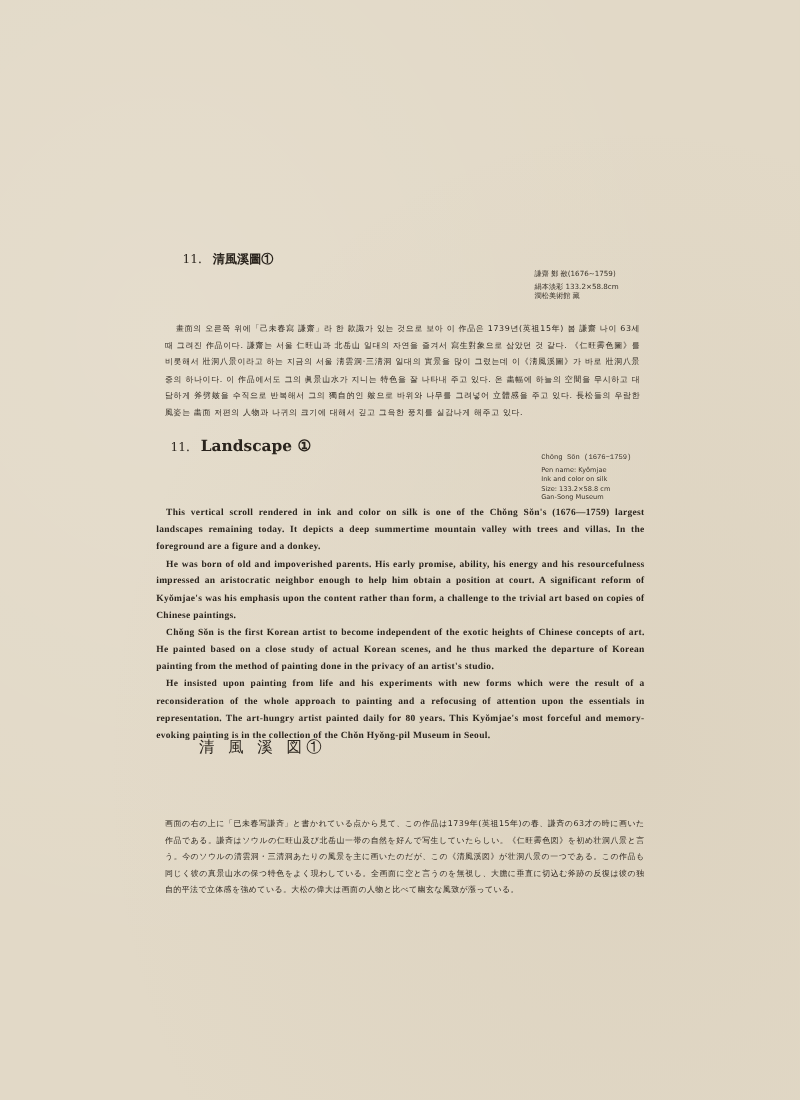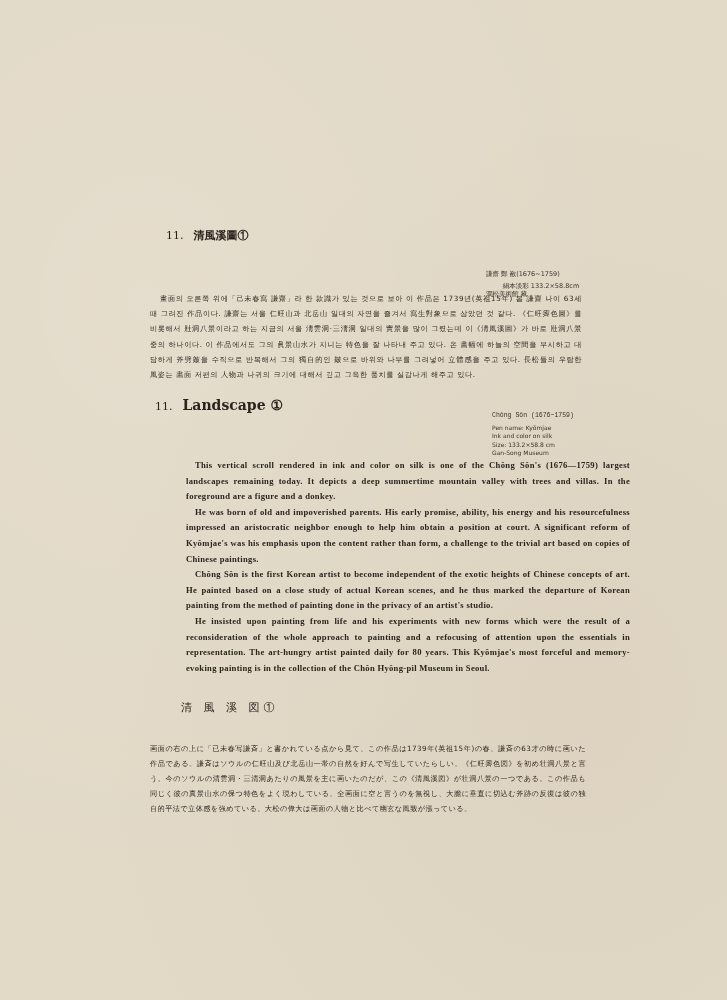--- a/index.html
+++ b/index.html
@@ -11,33 +11,33 @@
       radial-gradient(ellipse at 80% 70%, rgba(160,140,110,0.08), transparent 60%);
     color:#2a241d;
     font-family:"DejaVu Serif", serif;
   }
   .abs { position:absolute; }
   .sec-title { font-weight:bold; color:#2a241d; }
   .num { font-weight:normal; margin-right:10px; }
   .meta { font-family:"DejaVu Sans", sans-serif; font-size:6.5px; line-height:10px; color:#3a332a; }
   .meta-en { font-family:"DejaVu Sans", sans-serif; font-size:6px; line-height:8.5px; color:#3a332a; }
   .para-ko { font-family:"DejaVu Sans", sans-serif; font-size:7.2px; line-height:15.2px; color:#2f2820; text-align:justify; letter-spacing:0.6px; }
-  .para-en { font-family:"Liberation Serif", serif; font-size:8.6px; line-height:15.6px; color:#2a241d; text-align:justify; font-weight:bold; letter-spacing:0.3px;margin-left:44px; }
+  .para-en { font-family:"Liberation Serif", serif; font-size:8.6px; line-height:15.6px; color:#2a241d; text-align:justify; font-weight:bold; letter-spacing:0.3px; }
   .para-en p { margin:0; text-indent:9px; }
   .para-ja { font-family:"DejaVu Sans", sans-serif; font-size:7.2px; line-height:15px; color:#2f2820; text-align:justify; letter-spacing:0.4px;margin-top:27px; }
 </style>
 </head>
 <body>
 
 <div class="abs sec-title" style="left:154px; top:228px; font-size:11px;margin-left:12px;">
   <span class="num">11.</span><span>清風溪圖①</span>
 </div>
 <div class="abs meta" style="left:486px; top:244px; width:110px;">
-  <div style="margin-bottom:3px;margin-top:25px;">謙齋 鄭 敾(1676~1759)</div>
-  <div style="line-height:8px;text-align:center;">絹本淡彩  133.2×58.8cm</div>
+  <div style="margin-bottom:3px;">謙齋 鄭 敾(1676~1759)</div>
+  <div style="line-height:8px;">絹本淡彩  133.2×58.8cm</div>
   <div style="line-height:8px;">澗松美術館 藏</div>
 </div>
 <div class="abs para-ko" style="left:150px; top:291px; width:432px; text-indent:10px;">畫面의 오른쪽 위에「己未春寫 謙齋」라 한 款識가 있는 것으로 보아 이 作品은 1739년(英祖15年) 봄 謙齋 나이 63세 때 그려진 作品이다. 謙齋는 서울 仁旺山과 北岳山 일대의 자연을 즐겨서 寫生對象으로 삼았던 것 같다. 《仁旺霽色圖》를 비롯해서 壯洞八景이라고 하는 지금의 서울 淸雲洞·三淸洞 일대의 實景을 많이 그렸는데 이《淸風溪圖》가 바로 壯洞八景 중의 하나이다. 이 作品에서도 그의 眞景山水가 지니는 特色을 잘 나타내 주고 있다. 온 畵幅에 하늘의 空間을 무시하고 대담하게 斧劈皴을 수직으로 반복해서 그의 獨自的인 皴으로 바위와 나무를 그려넣어 立體感을 주고 있다. 長松들의 우람한 風姿는 畵面 저편의 人物과 나귀의 크기에 대해서 깊고 그윽한 풍치를 실감나게 해주고 있다.</div>
 
 <div class="abs sec-title" style="left:155px; top:397px; font-size:14px;">
   <span class="num" style="font-size:11px;">11.</span><span>Landscape ①</span>
 </div>
 <div class="abs meta-en" style="left:492px; top:412px; width:100px;">
   <div style="font-size:6.5px; margin-bottom:3px;font-family:Liberation Mono, monospace;">Chŏng Sŏn (1676~1759)</div>
   <div>Pen name: Kyŏmjae</div>
@@ -45,14 +45,14 @@
   <div>Size: 133.2×58.8 cm</div>
   <div>Gan-Song Museum</div>
 </div>
 <div class="abs para-en" style="left:142px; top:458px; width:444px;">
   <p>This vertical scroll rendered in ink and color on silk is one of the Chŏng Sŏn's (1676—1759) largest landscapes remaining today. It depicts a deep summertime mountain valley with trees and villas. In the foreground are a figure and a donkey.</p>
   <p>He was born of old and impoverished parents. His early promise, ability, his energy and his resourcefulness impressed an aristocratic neighbor enough to help him obtain a position at court. A significant reform of Kyŏmjae's was his emphasis upon the content rather than form, a challenge to the trivial art based on copies of Chinese paintings.</p>
   <p>Chŏng Sŏn is the first Korean artist to become independent of the exotic heights of Chinese concepts of art. He painted based on a close study of actual Korean scenes, and he thus marked the departure of Korean painting from the method of painting done in the privacy of an artist's studio.</p>
   <p>He insisted upon painting from life and his experiments with new forms which were the result of a reconsideration of the whole approach to painting and a refocusing of attention upon the essentials in representation. The art-hungry artist painted daily for 80 years. This Kyŏmjae's most forceful and memory-evoking painting is in the collection of the Chŏn Hyŏng-pil Museum in Seoul.</p>
 </div>
 
-<div class="abs sec-title" style="left:181px; top:700px; font-size:11px; font-weight:normal; letter-spacing:4px;">清 風 溪 図①</div>
+<div class="abs sec-title" style="left:181px; top:671px; font-size:14px; font-weight:normal; letter-spacing:4px;">清 風 溪 図①</div>
 <div class="abs para-ja" style="left:150px; top:714px; width:436px; text-indent:0;">画面の右の上に「已未春写謙斉」と書かれている点から見て、この作品は1739年(英祖15年)の春、謙斉の63才の時に画いた作品である。謙斉はソウルの仁旺山及び北岳山一帯の自然を好んで写生していたらしい。《仁旺霽色図》を初め壮洞八景と言う。今のソウルの清雲洞・三清洞あたりの風景を主に画いたのだが、この《清風溪図》が壮洞八景の一つである。この作品も同じく彼の真景山水の保つ特色をよく現わしている。全画面に空と言うのを無視し、大膽に垂直に切込む斧跡の反復は彼の独自的平法で立体感を強めている。大松の偉大は画面の人物と比べて幽玄な風致が漲っている。</div>
 
 </body></html>

